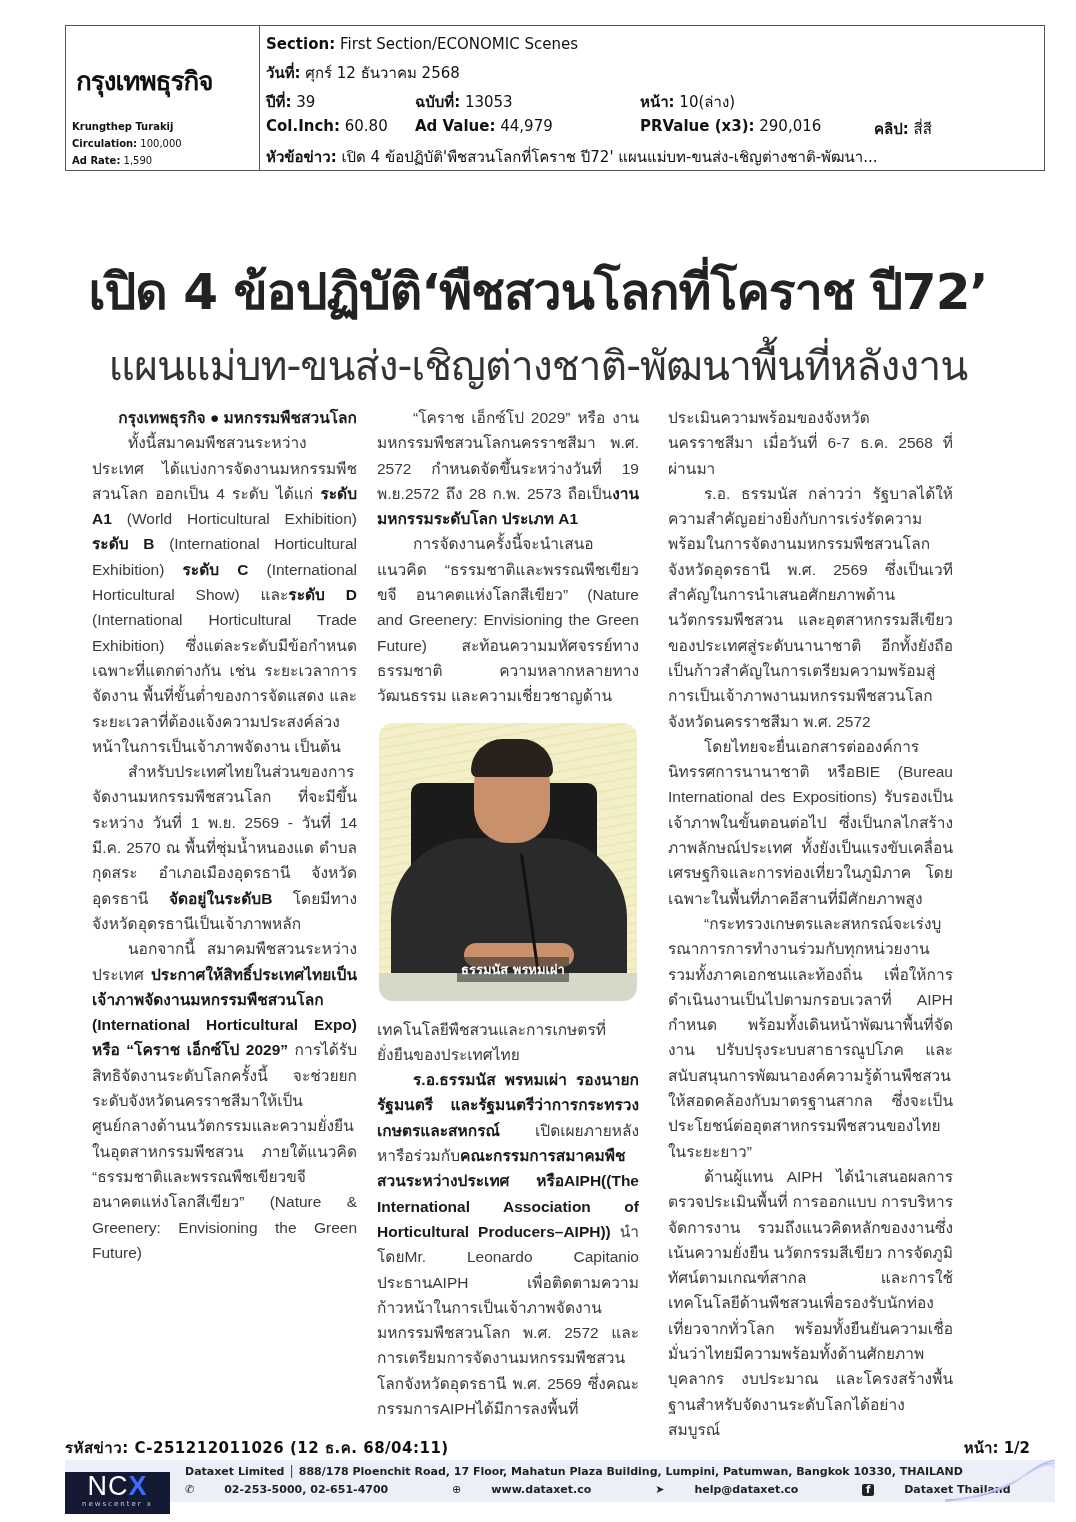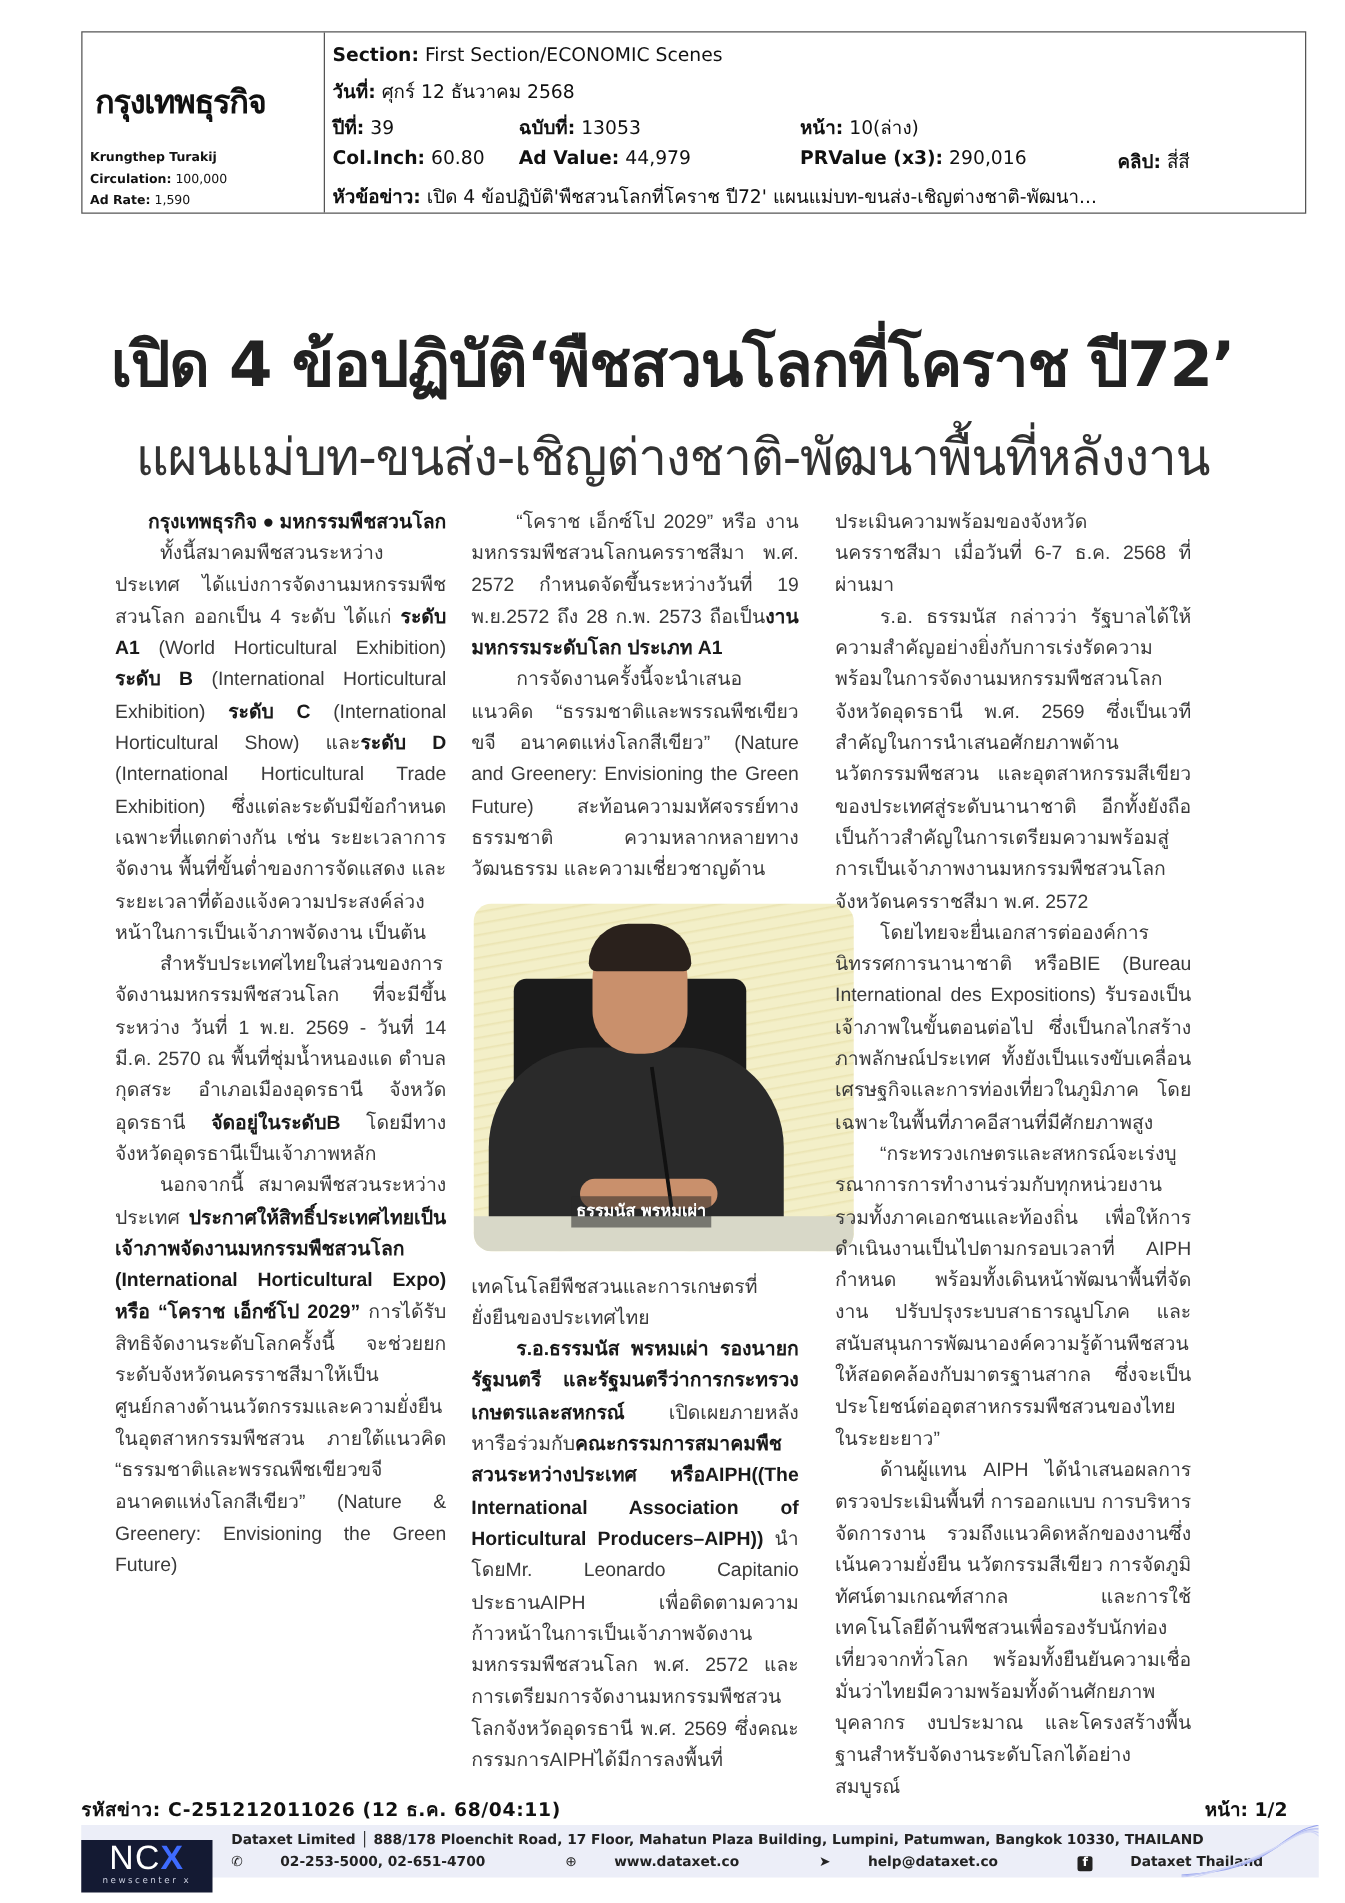--- a/index.html
+++ b/index.html
@@ -25,21 +25,21 @@
   .col { position: absolute; top: 405px; font-family: "Liberation Sans", sans-serif; font-size: 15.5px; line-height: 25.3px; color: #3a3a3a; }
   .col p { text-align: justify; }
   .col .ind { text-indent: 36px; }
   .col b { color: #1a1a1a; }
   .c1 { left: 92px; width: 265px; }
   .c2 { left: 377px; width: 262px; }
   .c3 { left: 668px; width: 285px; }
   .lead { text-align: right !important; font-weight: bold; color: #1a1a1a; }
 
   
-  .photo { position: relative; width: 304px; height: 278px; margin: 14px 0 16px 2px; border-radius: 14px; overflow: hidden;
+  .photo { position: relative; width: 258px; height: 278px; margin: 14px 0 16px 2px; border-radius: 14px; overflow: hidden;
            background: repeating-linear-gradient(170deg, #f3efc8 0px, #f3efc8 6px, #ebe4b3 7px, #f3efc8 9px); }
   .chair { position: absolute; left: 32px; top: 60px; width: 186px; height: 180px; background: #1b1b1b; border-radius: 10px 10px 0 0; }
   .body-suit { position: absolute; left: 12px; top: 115px; width: 236px; height: 150px; background: #2a2a2a; border-radius: 80px 80px 10px 10px; }
   .head { position: absolute; left: 95px; top: 22px; width: 76px; height: 98px; background: #c9906c; border-radius: 40px 40px 36px 36px; }
   .hair { position: absolute; left: 92px; top: 16px; width: 82px; height: 38px; background: #2a211c; border-radius: 40px 40px 8px 8px; }
   .mic { position: absolute; left: 150px; top: 130px; width: 3px; height: 130px; background: #111; transform: rotate(-8deg); }
   .desk { position: absolute; left: 0; bottom: 0; width: 100%; height: 28px; background: #d8d8c8; }
   .hands { position: absolute; left: 85px; top: 220px; width: 110px; height: 24px; background: #c9906c; border-radius: 12px; }
   .caption { position: absolute; left: 78px; top: 234px; padding: 0 4px; font-family: "DejaVu Sans", sans-serif; font-size: 13px; font-weight: bold; color: #fff; background: rgba(40,40,40,0.55); white-space: nowrap; }
 
@@ -71,21 +71,21 @@
   </div>
   <div class="hdr-right">
     <div class="hrow" style="left:0;top:9px;"><b>Section:</b> <span>First Section/ECONOMIC Scenes</span></div>
     <div class="hrow" style="left:0;top:35px;"><b>วันที่:</b> <span>ศุกร์ 12 ธันวาคม 2568</span></div>
     <div class="hrow" style="left:0;top:64px;"><b>ปีที่:</b> <span>39</span></div>
     <div class="hrow" style="left:149px;top:64px;"><b>ฉบับที่:</b> <span>13053</span></div>
     <div class="hrow" style="left:374px;top:64px;"><b>หน้า:</b> <span>10(ล่าง)</span></div>
     <div class="hrow" style="left:0;top:91px;"><b>Col.Inch:</b> <span>60.80</span></div>
     <div class="hrow" style="left:149px;top:91px;"><b>Ad Value:</b> <span>44,979</span></div>
     <div class="hrow" style="left:374px;top:91px;"><b>PRValue (x3):</b> <span>290,016</span></div>
-    <div class="hrow" style="left:628px;top:91px;"><b>คลิป:</b> <span>สี่สี</span></div>
+    <div class="hrow" style="left:608px;top:91px;"><b>คลิป:</b> <span>สี่สี</span></div>
     <div class="hrow" style="left:0;top:119px;"><b>หัวข้อข่าว:</b> <span>เปิด 4 ข้อปฏิบัติ'พืชสวนโลกที่โคราช ปี72' แผนแม่บท-ขนส่ง-เชิญต่างชาติ-พัฒนา...</span></div>
   </div>
 </div>
 
 <div class="headline h1">เปิด 4 ข้อปฏิบัติ‘พืชสวนโลกที่โคราช ปี72’</div>
 <div class="headline h2">แผนแม่บท-ขนส่ง-เชิญต่างชาติ-พัฒนาพื้นที่หลังงาน</div>
 
 <div class="col c1">
   <p class="lead">กรุงเทพธุรกิจ ● มหกรรมพืชสวนโลก</p>
   <p class="ind"><span>ทั้งนี้สมาคมพืชสวนระหว่างประเทศ ได้แบ่งการจัดงานมหกรรมพืชสวนโลก ออกเป็น 4 ระดับ ได้แก่ </span><b>ระดับ A1</b><span> (World Horticultural Exhibition) </span><b>ระดับ B</b><span> (International Horticultural Exhibition) </span><b>ระดับ C</b><span> (International Horticultural Show) และ</span><b>ระดับ D</b><span> (International Horticultural Trade Exhibition) ซึ่งแต่ละระดับมีข้อกำหนดเฉพาะที่แตกต่างกัน เช่น ระยะเวลาการจัดงาน พื้นที่ขั้นต่ำของการจัดแสดง และระยะเวลาที่ต้องแจ้งความประสงค์ล่วงหน้าในการเป็นเจ้าภาพจัดงาน เป็นต้น</span></p>

